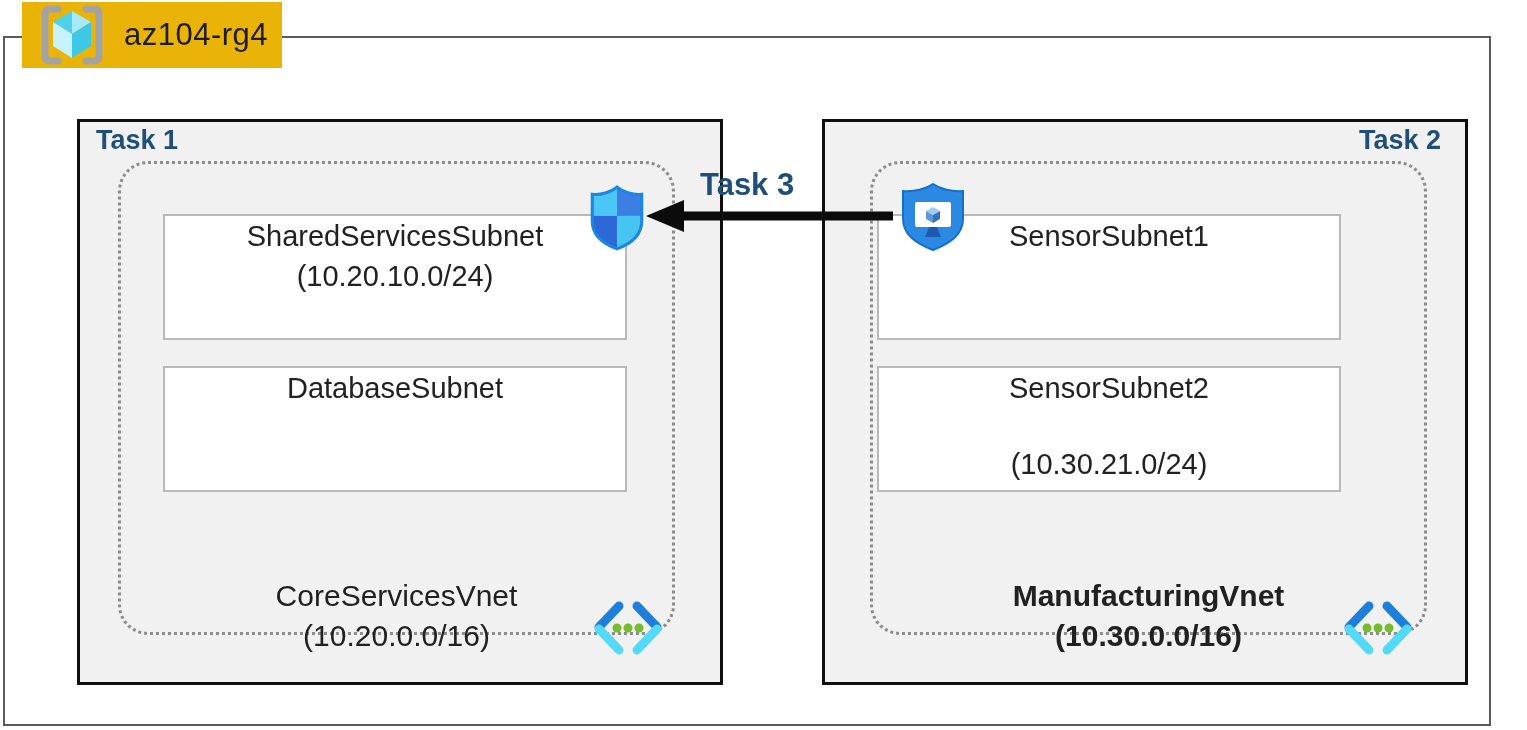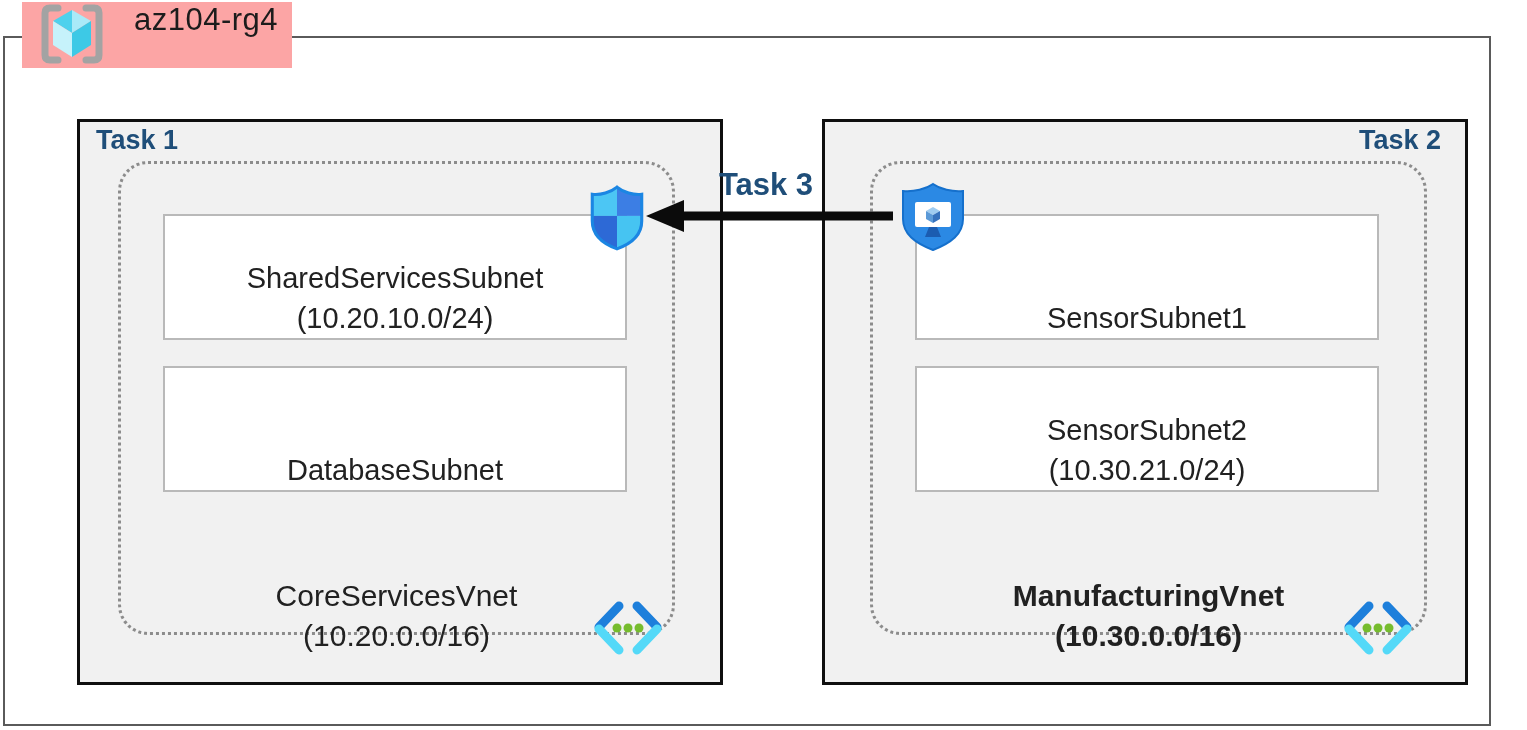--- a/index.html
+++ b/index.html
@@ -5,22 +5,22 @@
   html,body{margin:0;padding:0;background:#ffffff;}
   .canvas{
     position:relative;width:1527px;height:730px;background:#ffffff;
     font-family:"Liberation Sans",sans-serif;overflow:hidden;
   }
   .outer-border{
     position:absolute;left:3px;top:36px;width:1488px;height:690px;
     border:2px solid #5a5a5a;box-sizing:border-box;
   }
   .legend{
-    position:absolute;left:22px;top:2px;height:66px;background:#fca5a5;
-    display:flex;gap:26px;padding:0 14px;z-index:5;
+    position:absolute;left:22px;top:2px;height:66px;background:#eab308;
+    display:flex;align-items:center;gap:16px;padding:0 14px;z-index:5;
   }
   .rg-label{font-size:31px;color:#1c1c1c;letter-spacing:0.5px;}
   .task-box{
     position:absolute;top:119px;width:646px;height:566px;background:#f1f1f1;
     border:3px solid #0f0f0f;box-sizing:border-box;
   }
   .task-box.t1{left:77px;}
   .task-box.t2{left:822px;}
   .task-label{
     position:absolute;top:3px;font-size:27px;font-weight:bold;color:#1f4e79;
@@ -29,40 +29,40 @@
   .task-label.right{right:24px;}
   .vnet-dotted{
     position:absolute;top:161px;width:557px;height:474px;
     border:3px dotted #8c8c8c;border-radius:30px;box-sizing:border-box;
   }
   .vnet-dotted.t1{left:118px;}
   .vnet-dotted.t2{left:870px;}
   .subnet-box{
     position:absolute;width:464px;height:126px;background:#ffffff;
     border:2px solid #b9b9b9;box-sizing:border-box;
-    display:flex;flex-direction:column;justify-content:flex-end;align-items:center;
+    display:flex;flex-direction:column;justify-content:flex-start;align-items:center;
     font-size:29px;line-height:40px;color:#212121;text-align:center;
   }
   .sb-t1{left:163px;}
-  .sb-t2{left:915px;}
+  .sb-t2{left:877px;gap:36px;}
   .sb-row1{top:214px;}
   .sb-row2{top:366px;}
   .vnet-label{
     position:absolute;top:540px;width:557px;text-align:center;
     font-size:30px;line-height:40px;color:#212121;margin-top:36px;
   }
   .vnet-label.t1{left:118px;}
   .vnet-label.t2{left:870px;font-weight:bold;}
   .icon-abs{position:absolute;z-index:6;}
   .pos-vnet-icon-t1{left:592px;top:599px;}
   .pos-vnet-icon-t2{left:1342px;top:599px;}
   .pos-shield{left:588px;top:184px;}
   .pos-bastion{left:898px;top:181px;}
   .task3-label{
-    position:absolute;left:700px;top:167px;width:132px;text-align:center;
+    position:absolute;left:700px;top:167px;width:132px;
     font-size:31px;font-weight:bold;color:#1f4e79;z-index:7;
   }
   .arrow-layer{position:absolute;left:0;top:0;width:1527px;height:730px;z-index:4;pointer-events:none;}
 </style>
 </head>
 <body>
 
 <div class="canvas">
 
   <div class="outer-border"></div>

